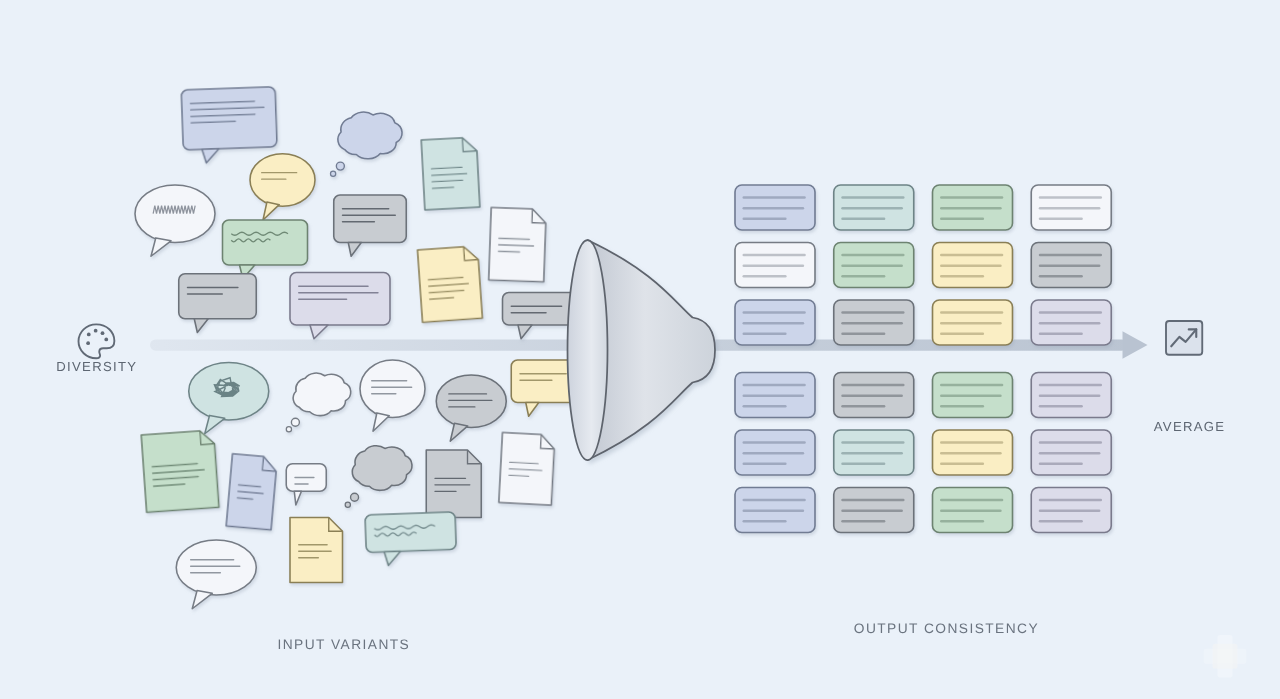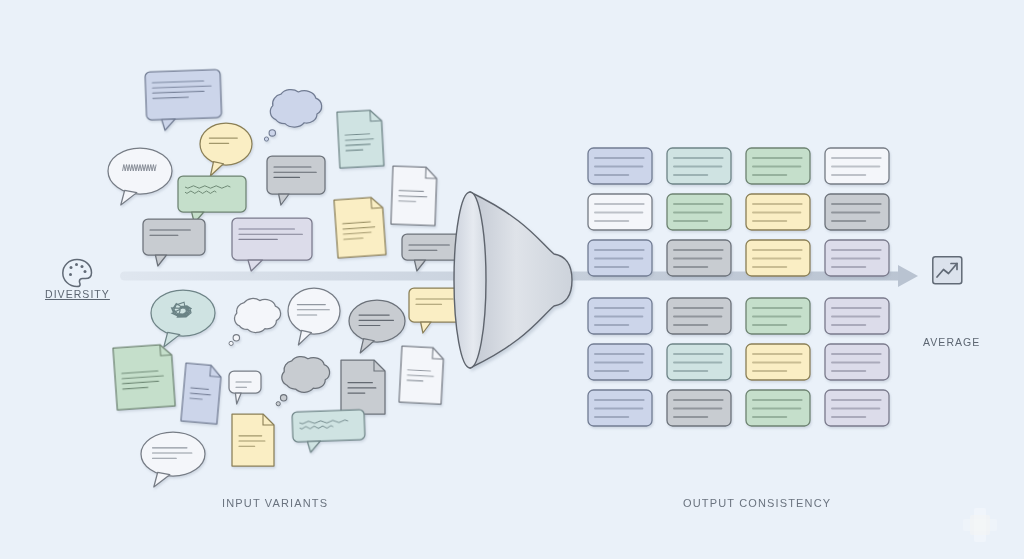--- a/index.html
+++ b/index.html
@@ -14,23 +14,23 @@
   svg#scene{position:absolute;left:0;top:0;width:1024px;height:559px;display:block;}
 
   .cap{
     position:absolute;
     font-size:11px;
     letter-spacing:1.15px;
     color:#6a737f;
     white-space:nowrap;
     font-family:"Liberation Sans", sans-serif;
   }
-  #cap-input{left:222px;top:497px;}
+  #cap-input{left:222px;top:510px;}
   #cap-output{left:683px;top:497px;}
-  #lbl-diversity{left:45px;top:288px;font-size:10.5px;letter-spacing:1.05px;color:#5d6672;text-decoration:underline;}
+  #lbl-diversity{left:45px;top:288px;font-size:10.5px;letter-spacing:1.05px;color:#5d6672;}
   #lbl-average{left:923px;top:288px;font-size:10.5px;letter-spacing:1.05px;color:#5d6672;margin-top:48px;}
 </style>
 </head>
 <body>
 
 <div id="stage">
 
   <svg id="scene" viewBox="0 0 1024 559" xmlns="http://www.w3.org/2000/svg">
     <defs>
       <linearGradient id="funnelGrad" x1="0" y1="0" x2="1" y2="0">

